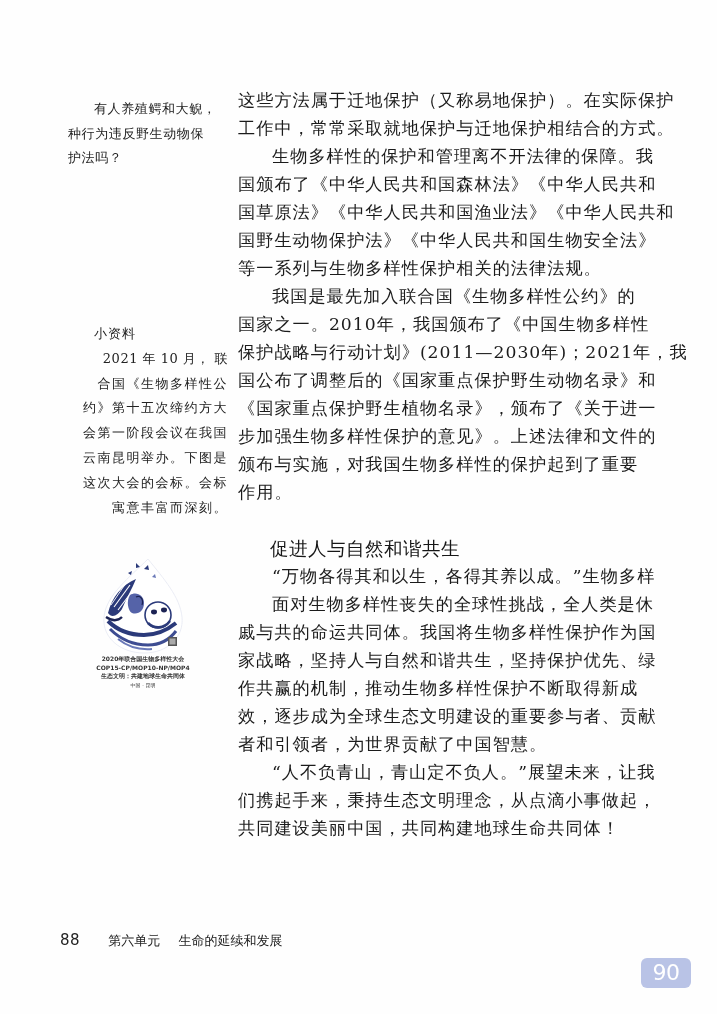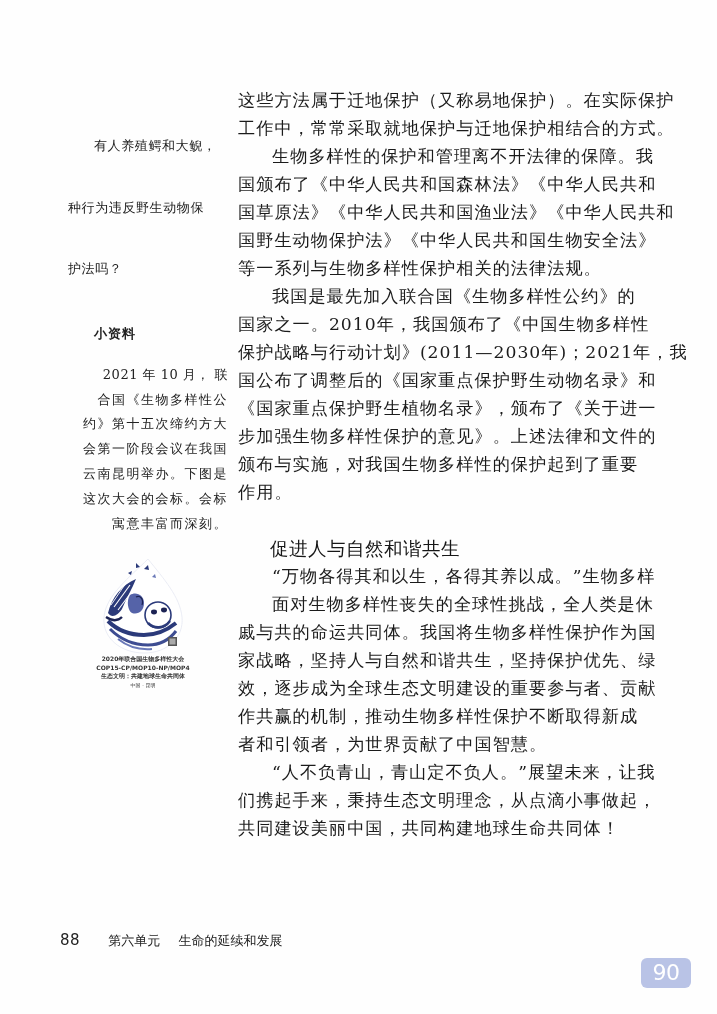--- a/index.html
+++ b/index.html
@@ -26,33 +26,33 @@
       width: 160px;
     }
     .side-question {
       top: 97px;
       font-size: 13px;
       line-height: 24.5px;
       color: #222;
       letter-spacing: 0.6px;
     }
     .side-question .indent { padding-left: 26px; display: block; }
-    .side-question .line { display: block; white-space: nowrap; margin-top: 37px; }
+    .side-question .line { display: block; white-space: nowrap; }
 
     .side-info {
       top: 322px;
       font-size: 13px;
       line-height: 24.8px;
       color: #222;
     }
     .side-info .title {
       display: block;
-      font-weight: bold;
+      font-weight: normal;
       padding-left: 26px;
-      margin-bottom: 16px;
+      margin-bottom: 0px;
       letter-spacing: 1px;
     }
     .side-info .line {
       display: block;
       white-space: nowrap;
       letter-spacing: 1.5px;
       text-align: right;
     }
     .side-info .line.first { padding-left: 26px; letter-spacing: 0.5px; }
 
@@ -220,22 +220,22 @@
   </div>
 
   <div class="main block-2">
     <span class="section-heading">促进人与自然和谐共生</span>
 
     <span class="line para-start">“万物各得其和以生，各得其养以成。”生物多样</span>
 
     <span class="line para-start">面对生物多样性丧失的全球性挑战，全人类是休</span>
     <span class="line">戚与共的命运共同体。我国将生物多样性保护作为国</span>
     <span class="line">家战略，坚持人与自然和谐共生，坚持保护优先、绿</span>
+    <span class="line">作共赢的机制，推动生物多样性保护不断取得新成</span>
     <span class="line">效，逐步成为全球生态文明建设的重要参与者、贡献</span>
-    <span class="line">作共赢的机制，推动生物多样性保护不断取得新成</span>
     <span class="line">者和引领者，为世界贡献了中国智慧。</span>
 
     <span class="line para-start">“人不负青山，青山定不负人。”展望未来，让我</span>
     <span class="line">们携起手来，秉持生态文明理念，从点滴小事做起，</span>
     <span class="line">共同建设美丽中国，共同构建地球生命共同体！</span>
   </div>
 
   <div class="footer">
     <span class="page-num">88</span>
     <span class="unit">第六单元</span>

